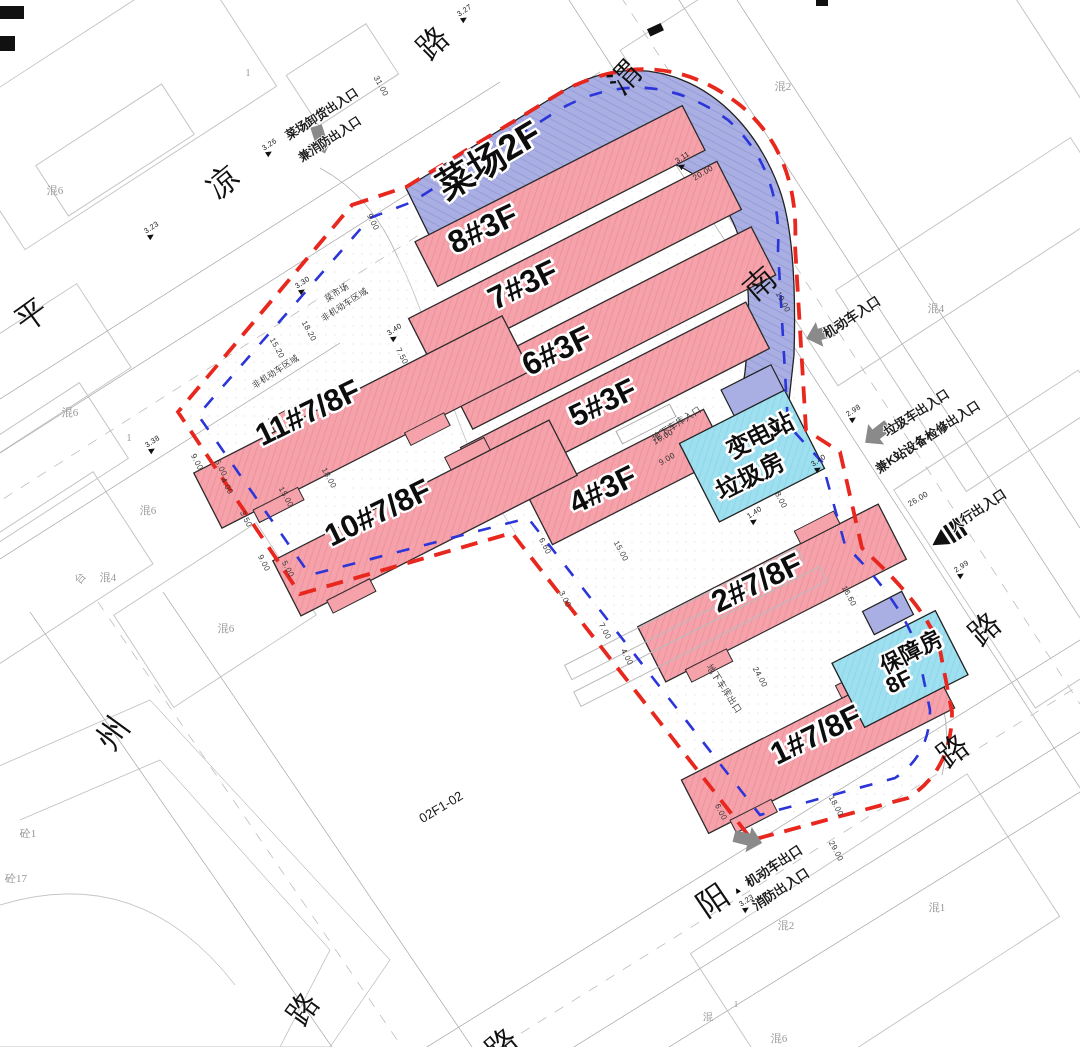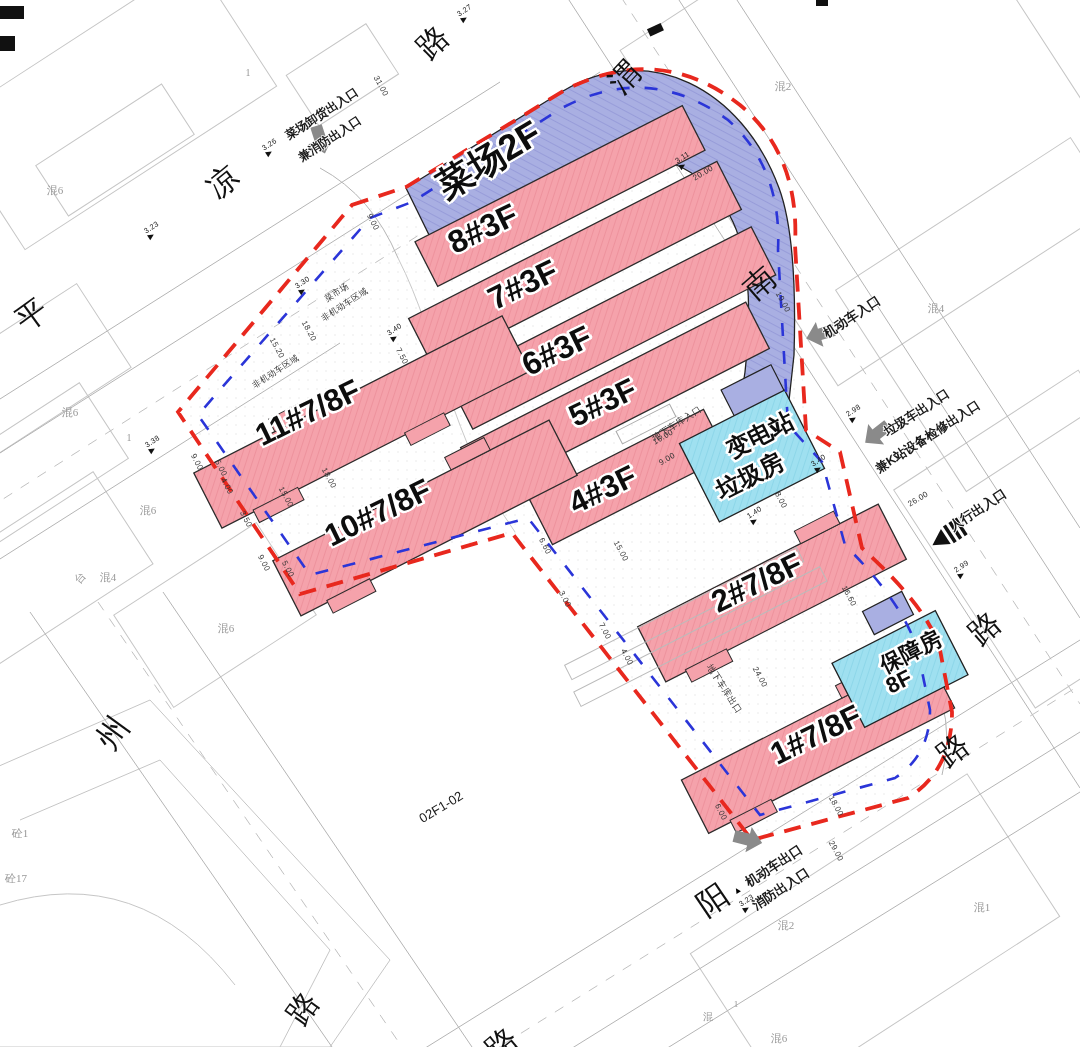--- a/index.html
+++ b/index.html
@@ -227,24 +227,24 @@
 <span class="t pl" style="left:55px;top:190px;transform:translate(-50%,-50%)">混6</span>
 <span class="t pl" style="left:248px;top:72px;font-size:10px;transform:translate(-50%,-50%)">1</span>
 <span class="t pl" style="left:783px;top:86px;transform:translate(-50%,-50%)">混2</span>
 <span class="t pl" style="left:936px;top:308px;transform:translate(-50%,-50%)">混4</span>
 <span class="t pl" style="left:70px;top:412px;transform:translate(-50%,-50%)">混6</span>
 <span class="t pl" style="left:129px;top:437px;font-size:10px;transform:translate(-50%,-50%)">1</span>
 <span class="t pl" style="left:148px;top:510px;transform:translate(-50%,-50%)">混6</span>
 <span class="t pl" style="left:108px;top:577px;transform:translate(-50%,-50%)">混4</span>
 <span class="t pl" style="left:226px;top:628px;transform:translate(-50%,-50%)">混6</span>
 <span class="t pl" style="left:80px;top:578px;transform:translate(-50%,-50%) rotate(-50deg)">台</span>
-<span class="t pl" style="left:20px;top:833px;transform:translate(-50%,-50%)">砼1</span>
+<span class="t pl" style="left:28px;top:833px;transform:translate(-50%,-50%)">砼1</span>
 <span class="t pl" style="left:16px;top:878px;transform:translate(-50%,-50%)">砼17</span>
 <span class="t pl" style="left:786px;top:925px;transform:translate(-50%,-50%)">混2</span>
-<span class="t pl" style="left:982px;top:907px;transform:translate(-50%,-50%)">混1</span>
+<span class="t pl" style="left:937px;top:907px;transform:translate(-50%,-50%)">混1</span>
 <span class="t pl" style="left:779px;top:1038px;transform:translate(-50%,-50%)">混6</span>
 <span class="t pl" style="left:708px;top:1017px;font-size:10px;transform:translate(-50%,-50%)">混</span>
 <span class="t pl" style="left:736px;top:1004px;font-size:9px;transform:translate(-50%,-50%)">1</span>
 
 <span class="t dim" style="left:381px;top:86px;transform:translate(-50%,-50%) rotate(62deg)">31.00</span>
 <span class="t dim" style="left:703px;top:173px;transform:translate(-50%,-50%) rotate(-30deg)">20.00</span>
 <span class="t dim" style="left:783px;top:302px;transform:translate(-50%,-50%) rotate(62deg)">19.00</span>
 <span class="t dim" style="left:918px;top:499px;transform:translate(-50%,-50%) rotate(-30deg)">26.00</span>
 <span class="t dim" style="left:663px;top:437px;transform:translate(-50%,-50%) rotate(-30deg)">16.00</span>
 <span class="t dim" style="left:667px;top:459px;transform:translate(-50%,-50%) rotate(-30deg)">9.00</span>

